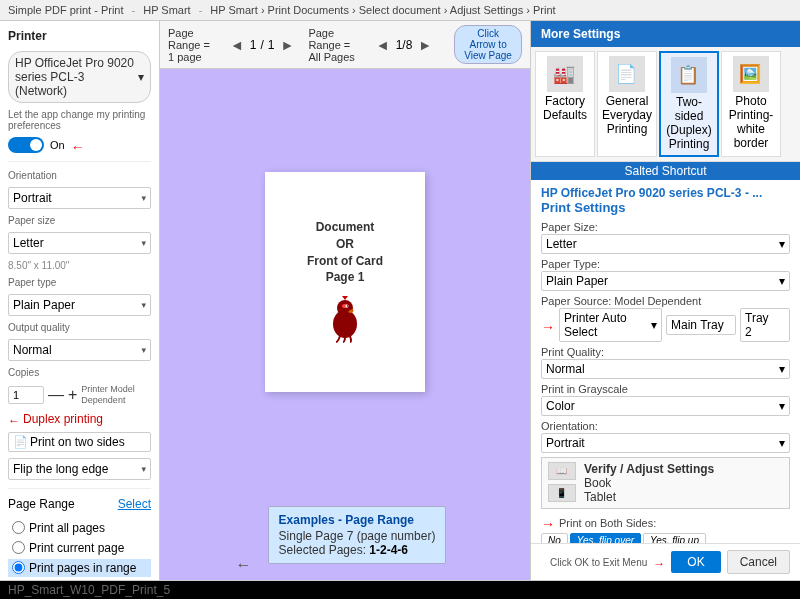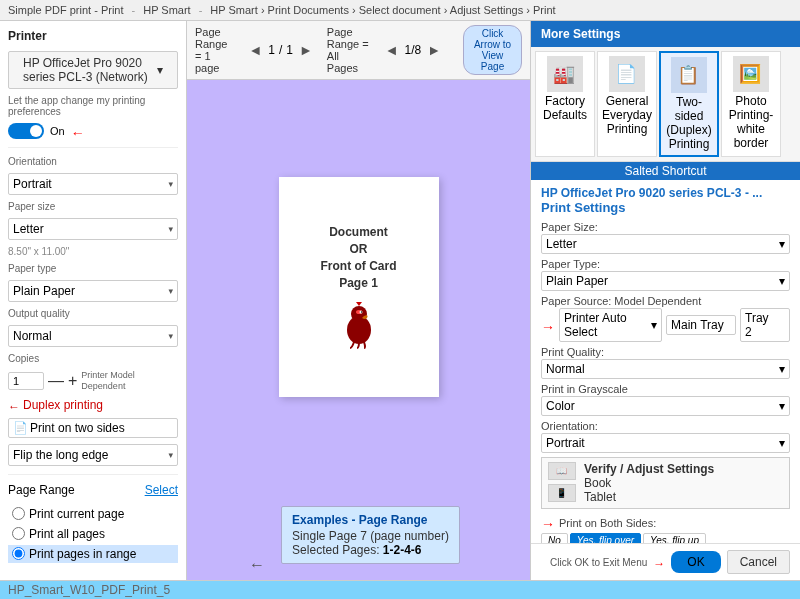--- a/index.html
+++ b/index.html
@@ -7,23 +7,23 @@
 
     
     .title-bar { background: #f0f0f0; border-bottom: 1px solid #ccc; display: flex; align-items: center; padding: 4px 8px; gap: 8px; }
     .title-bar span { font-size: 11px; color: #444; }
     .title-bar .separator { color: #999; }
 
     
     .main-layout { display: flex; flex: 1; overflow: hidden; }
 
     
-    .left-panel { width: 187px; background: #fff; border-right: 1px solid #ccc; display: flex; flex-direction: column; padding: 8px; gap: 6px; overflow-y: auto; }
+    .left-panel { width: 160px; background: #fff; border-right: 1px solid #ccc; display: flex; flex-direction: column; padding: 8px; gap: 6px; overflow-y: auto; }
     .left-panel .section-title { font-weight: 600; font-size: 12px; color: #222; margin-bottom: 2px; }
-    .left-panel .printer-name { font-size: 11px; color: #333; background: #f5f5f5; border: 1px solid #ccc; border-radius: 2px; padding: 4px 14px; display: flex; justify-content: space-between; align-items: center; cursor: pointer; }
+    .left-panel .printer-name { font-size: 11px; color: #333; background: #f5f5f5; border: 1px solid #ccc; border-radius: 14px; padding: 4px 6px; display: flex; justify-content: space-between; align-items: center; cursor: pointer; }
     .toggle-row { display: flex; align-items: center; gap: 6px; }
     .toggle-switch { width: 36px; height: 16px; background: #0078d7; border-radius: 8px; display: flex; align-items: center; padding: 2px; cursor: pointer; }
     .toggle-knob { width: 12px; height: 12px; background: white; border-radius: 50%; margin-left: auto; }
     .toggle-label { font-size: 11px; }
     .arrow-left { color: red; font-size: 14px; }
     .select-box { width: 100%; border: 1px solid #ccc; border-radius: 2px; padding: 3px 4px; font-size: 11px; background: #fff; display: flex; justify-content: space-between; align-items: center; cursor: pointer; }
     .select-box .arrow { font-size: 9px; color: #555; }
     .label-sm { font-size: 10px; color: #666; }
     .size-label { font-size: 10px; color: #888; }
     .copies-input { width: 36px; border: 1px solid #ccc; border-radius: 2px; padding: 2px 4px; font-size: 11px; }
@@ -65,27 +65,27 @@
     .shortcut-icon.duplex { background: #c8d8f0; }
     .selected-shortcut-bar { background: #1a6fc4; color: white; font-size: 10px; padding: 2px 8px; text-align: center; }
     .settings-content { flex: 1; overflow-y: auto; padding: 6px 10px; }
     .printer-settings-title { color: #1a6fc4; font-size: 13px; font-weight: 600; margin-bottom: 6px; }
     .setting-label { font-size: 11px; color: #444; margin-top: 4px; margin-bottom: 1px; }
     .setting-select { width: 100%; border: 1px solid #ccc; border-radius: 2px; padding: 2px 4px; font-size: 11px; background: #fff; display: flex; justify-content: space-between; align-items: center; cursor: pointer; }
     .print-both-row { display: flex; align-items: flex-start; gap: 4px; font-style: italic; }
     .both-option { border: 1px solid #ccc; border-radius: 2px; padding: 1px 6px; font-size: 10px; cursor: pointer; }
     .both-option.active { background: #0078d7; color: white; border-color: #0078d7; }
     .right-bottom { border-top: 1px solid #ddd; padding: 6px 10px; display: flex; align-items: center; justify-content: flex-end; gap: 6px; }
-    .ok-btn { background: #0078d7; color: #000000; border: none; border-radius: 8px; padding: 4px 16px; cursor: pointer; font-size: 12px; }
+    .ok-btn { background: #0078d7; color: #ffffff; border: none; border-radius: 2px; padding: 4px 16px; cursor: pointer; font-size: 12px; }
     .cancel-btn2 { background: #f0f0f0; color: #333; border: 1px solid #ccc; border-radius: 2px; padding: 4px 12px; cursor: pointer; font-size: 12px; }
     .arrow-indicator-right { color: red; font-size: 14px; }
     .verify-area { border: 1px solid #ccc; background: #f9f9f9; padding: 4px 6px; margin: 4px 0; font-size: 10px; color: #333; display: flex; gap: 8px; align-items: flex-start; }
     .verify-icons { display: flex; flex-direction: column; gap: 4px; }
     .verify-icon { width: 28px; height: 18px; background: #e0e0e0; border: 1px solid #ccc; display: flex; align-items: center; justify-content: center; font-size: 9px; }
-    .statusbar { background: #7dd3fc; border-top: 1px solid #ccc; padding: 2px 8px; font-size: 10px; color: #666; }
+    .statusbar { background: #000000; border-top: 1px solid #ccc; padding: 2px 8px; font-size: 10px; color: #666; }
   </style>
 </head>
 <body>
 
 <div class="title-bar">
   <span>Simple PDF print - Print</span>
   <span class="separator">-</span>
   <span>HP Smart</span>
   <span class="separator">-</span>
   <span>HP Smart › Print Documents › Select document › Adjust Settings › Print</span>
@@ -158,25 +158,25 @@
 
     <div class="divider"></div>
 
     <div class="page-range-title">
       <span>Page Range</span>
       <span class="select-link">Select</span>
     </div>
     <div class="radio-list">
       <div class="radio-item">
         <input type="radio" name="page-range" style=""> 
-          <span>Print current page</span>
+          <span>Print all pages</span>
       </div>
       <div class="radio-item">
         <input type="radio" name="page-range" style=""> 
-          <span>Print all pages</span>
+          <span>Print current page</span>
       </div>
       <div class="radio-item selected">
         <input type="radio" name="page-range" checked="" style=""> 
           <span>Print pages in range</span>
       </div>
     </div>
 
   </div>
 
   <div class="center-panel">

